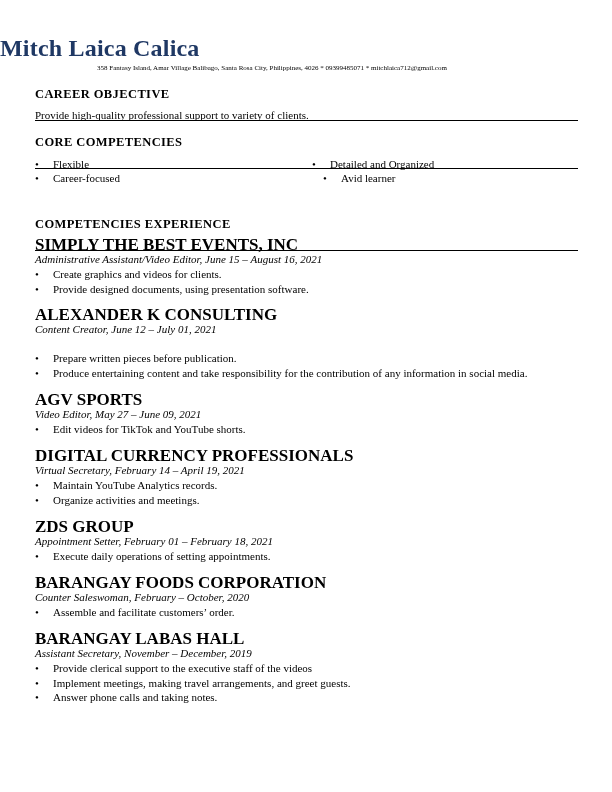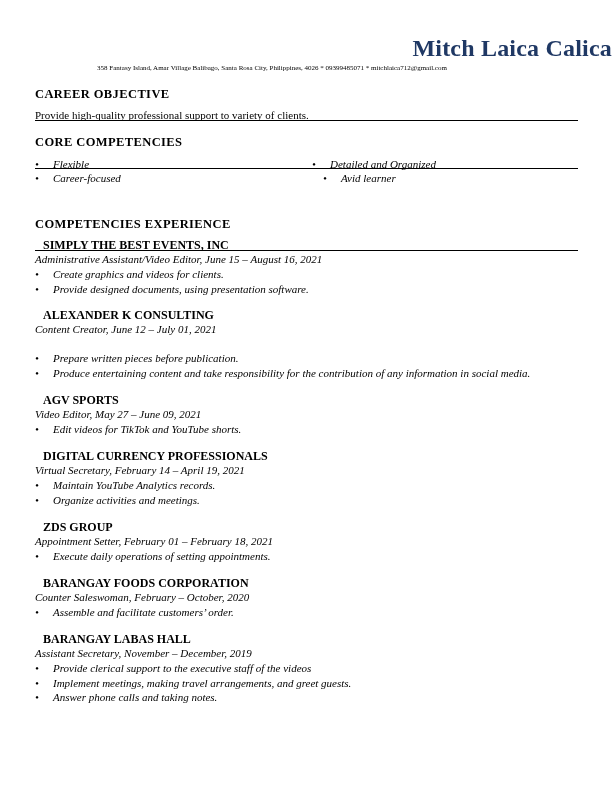--- a/index.html
+++ b/index.html
@@ -1,27 +1,27 @@
 <!DOCTYPE html>
 <html><head>
 <meta charset="utf-8">
 <style>
   html, body { margin: 0; padding: 0; background: #ffffff; }
   body { width: 612px; height: 792px; position: relative; overflow: hidden;
          font-family: "Liberation Serif", "DejaVu Serif", serif; color: #000; }
-  .name { position: absolute; left: 0; width: 612px; top: 34px; text-align: right;
+  .name { position: absolute; left: 0; width: 612px; top: 34px; text-align: left;
           font-size: 24px; font-weight: bold; color: #1f3864; letter-spacing: 0.2px; line-height: 28px; }
   .contact { position: absolute; left: 0; width: 544px; top: 63px; text-align: center;
              font-size: 7px; line-height: 10px; }
   .section-title { position: absolute; left: 35px; width: 543px; font-size: 12.5px; font-weight: bold;
                    letter-spacing: 0.4px; line-height: 15px; border-bottom: 1.3px solid #000; padding-bottom: 18px; }
   .text { position: absolute; left: 35px; font-size: 11px; line-height: 14px; white-space: nowrap; }
-  .bullet-row { position: absolute; font-size: 11px; line-height: 14px; white-space: nowrap; font-style: italic; }
+  .bullet-row { position: absolute; font-size: 11px; line-height: 14px; white-space: nowrap; }
   .bullet-row .dot { display: inline-block; width: 18px; }
-  .company { position: absolute; left: 35px; font-size: 12px; font-weight: bold; line-height: 14px; white-space: nowrap; margin-left: 8px; }
+  .company { position: absolute; left: 35px; font-size: 17px; font-weight: bold; line-height: 14px; white-space: nowrap; }
   .role { position: absolute; left: 35px; font-size: 11px; font-style: italic; line-height: 14px; white-space: nowrap; }
 </style>
 </head>
 <body>
 
 <div>
   <div class="name">Mitch Laica Calica</div>
   <div class="contact">358 Fantasy Island, Amar Village Balibago, Santa Rosa City, Philippines, 4026 * 09399485071 * mitchlaica712@gmail.com</div>
 
   <div class="section-title" style="top:87px">CAREER OBJECTIVE</div>

